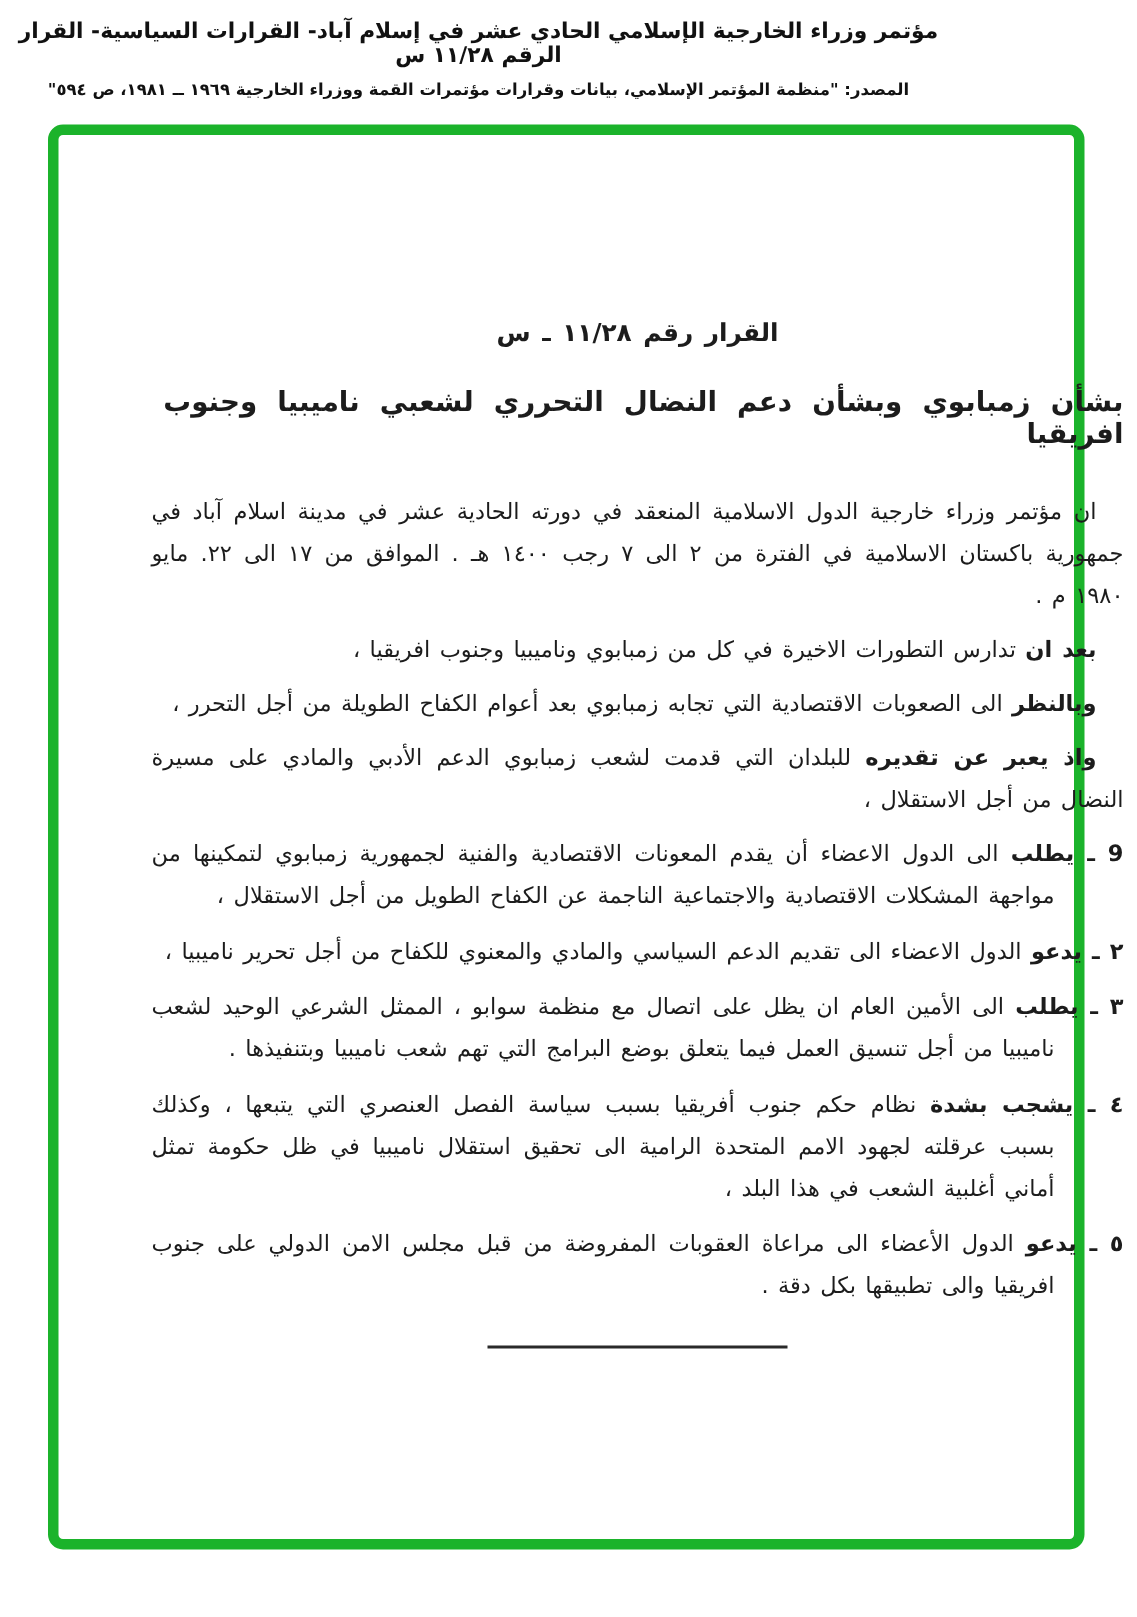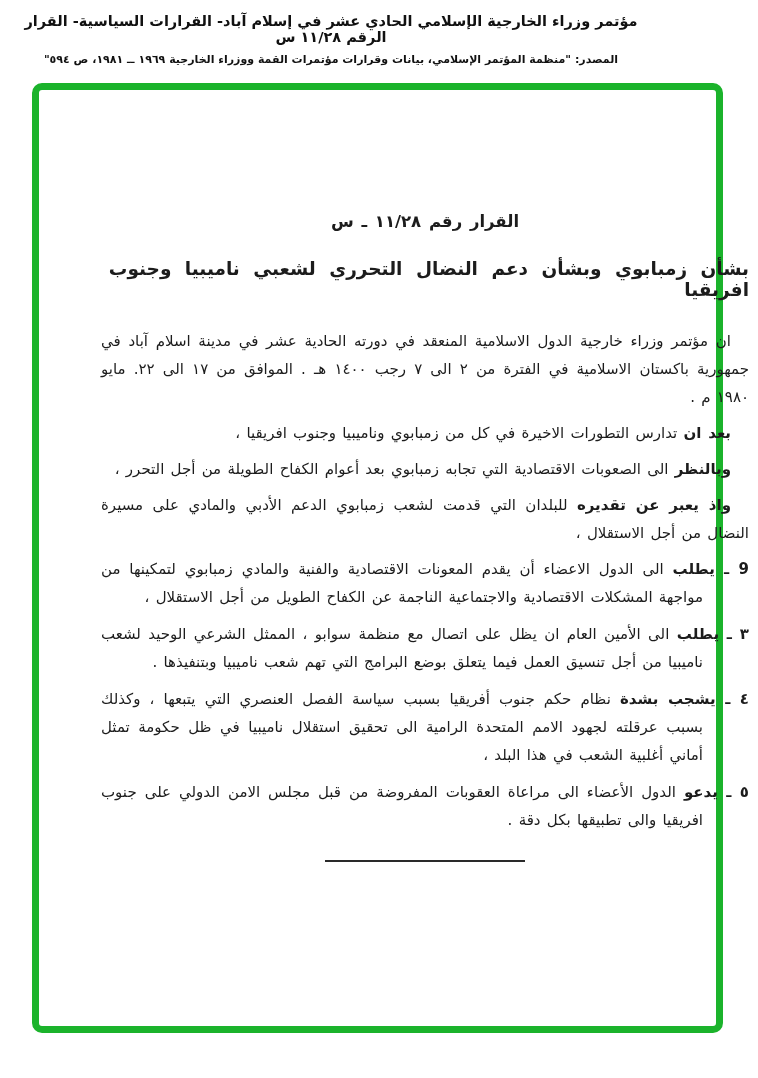--- a/index.html
+++ b/index.html
@@ -6,21 +6,21 @@
   html, body { background: #ffffff; }
   body {
     width: 758px; height: 1078px;
     position: relative;
     overflow: hidden;
     font-family: "DejaVu Sans", sans-serif;
     color: #1c1c1c;
   }
   .top-header {
     position: absolute;
-    top: 13px; left: 16px;
+    top: 13px; left: 4px;
     width: 630px;
     text-align: center;
     direction: rtl;
   }
   .hdr-line1 {
     font-size: 14.5px;
     font-weight: bold;
     letter-spacing: 0.2px;
     color: #111;
   }
@@ -94,20 +94,21 @@
 
 <div class="content">
   <div class="decree-number">القرار رقم ١١/٢٨ ـ س</div>
   <div class="doc-title">بشأن زمبابوي وبشأن دعم النضال التحرري لشعبي ناميبيا وجنوب افريقيا</div>
 
   <div class="paragraphs">
     <p class="para opening"><b class="lead"></b><span>ان مؤتمر وزراء خارجية الدول الاسلامية المنعقد في دورته الحادية عشر في مدينة اسلام آباد في جمهورية باكستان الاسلامية في الفترة من ٢ الى ٧ رجب ١٤٠٠ هـ . الموافق من ١٧ الى ٢٢. مايو ١٩٨٠ م .</span></p>
     <p class="para opening"><b class="lead">بعد ان</b><span> تدارس التطورات الاخيرة في كل من زمبابوي وناميبيا وجنوب افريقيا ،</span></p>
     <p class="para opening"><b class="lead">وبالنظر</b><span> الى الصعوبات الاقتصادية التي تجابه زمبابوي بعد أعوام الكفاح الطويلة من أجل التحرر ،</span></p>
     <p class="para opening"><b class="lead">واذ يعبر عن تقديره</b><span> للبلدان التي قدمت لشعب زمبابوي الدعم الأدبي والمادي على مسيرة النضال من أجل الاستقلال ،</span></p>
-    <p class="para item"><b class="lead">9 ـ يطلب</b><span> الى الدول الاعضاء أن يقدم المعونات الاقتصادية والفنية والمادي زمبابوي لتمكينها من مواجهة المشكلات الاقتصادية والاجتماعية الناجمة عن الكفاح الطويل من أجل الاستقلال ،</span></p>
+    <p class="para item"><b class="lead">9 ـ يطلب</b><span> الى الدول الاعضاء أن يقدم المعونات الاقتصادية والفنية لجمهورية زمبابوي لتمكينها من مواجهة المشكلات الاقتصادية والاجتماعية الناجمة عن الكفاح الطويل من أجل الاستقلال ،</span></p>
+    <p class="para item"><b class="lead">٢ ـ يدعو</b><span> الدول الاعضاء الى تقديم الدعم السياسي والمادي والمعنوي للكفاح من أجل تحرير ناميبيا ،</span></p>
     <p class="para item"><b class="lead">٣ ـ يطلب</b><span> الى الأمين العام ان يظل على اتصال مع منظمة سوابو ، الممثل الشرعي الوحيد لشعب ناميبيا من أجل تنسيق العمل فيما يتعلق بوضع البرامج التي تهم شعب ناميبيا وبتنفيذها .</span></p>
     <p class="para item"><b class="lead">٤ ـ يشجب بشدة</b><span> نظام حكم جنوب أفريقيا بسبب سياسة الفصل العنصري التي يتبعها ، وكذلك بسبب عرقلته لجهود الامم المتحدة الرامية الى تحقيق استقلال ناميبيا في ظل حكومة تمثل أماني أغلبية الشعب في هذا البلد ،</span></p>
     <p class="para item"><b class="lead">٥ ـ يدعو</b><span> الدول الأعضاء الى مراعاة العقوبات المفروضة من قبل مجلس الامن الدولي على جنوب افريقيا والى تطبيقها بكل دقة .</span></p>
   </div>
 
   <hr class="end-rule">
 </div>
 
 </body></html>

